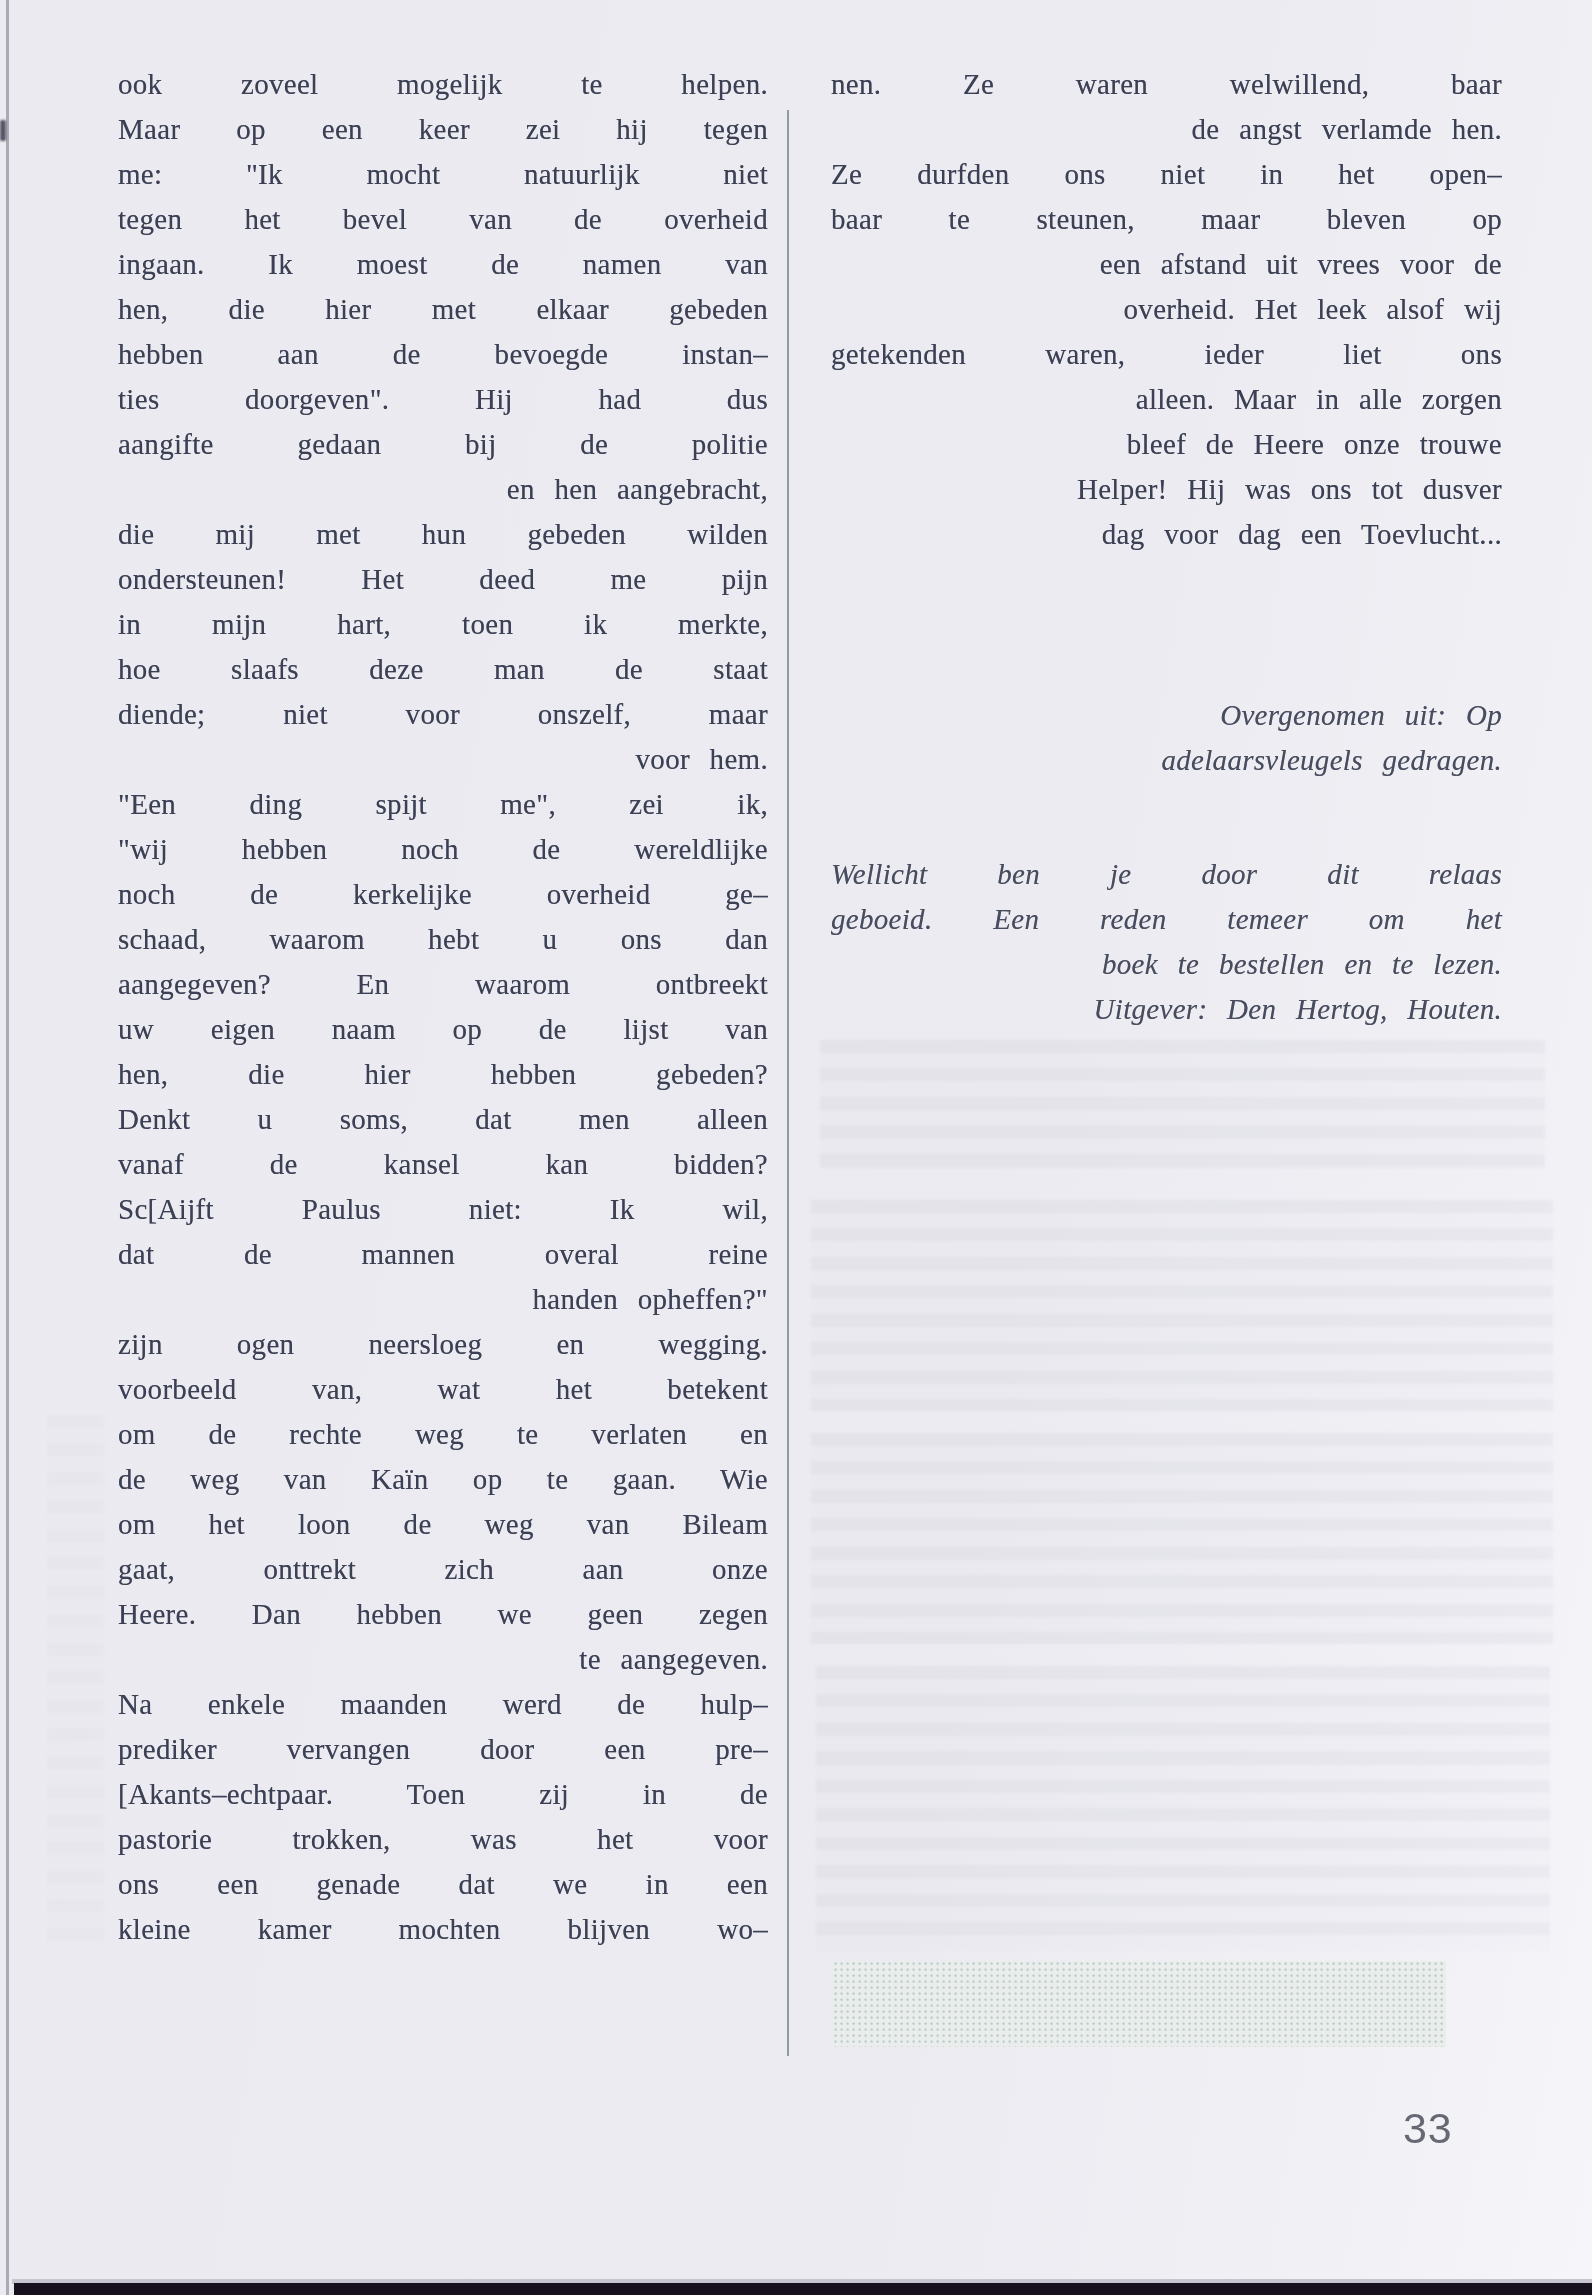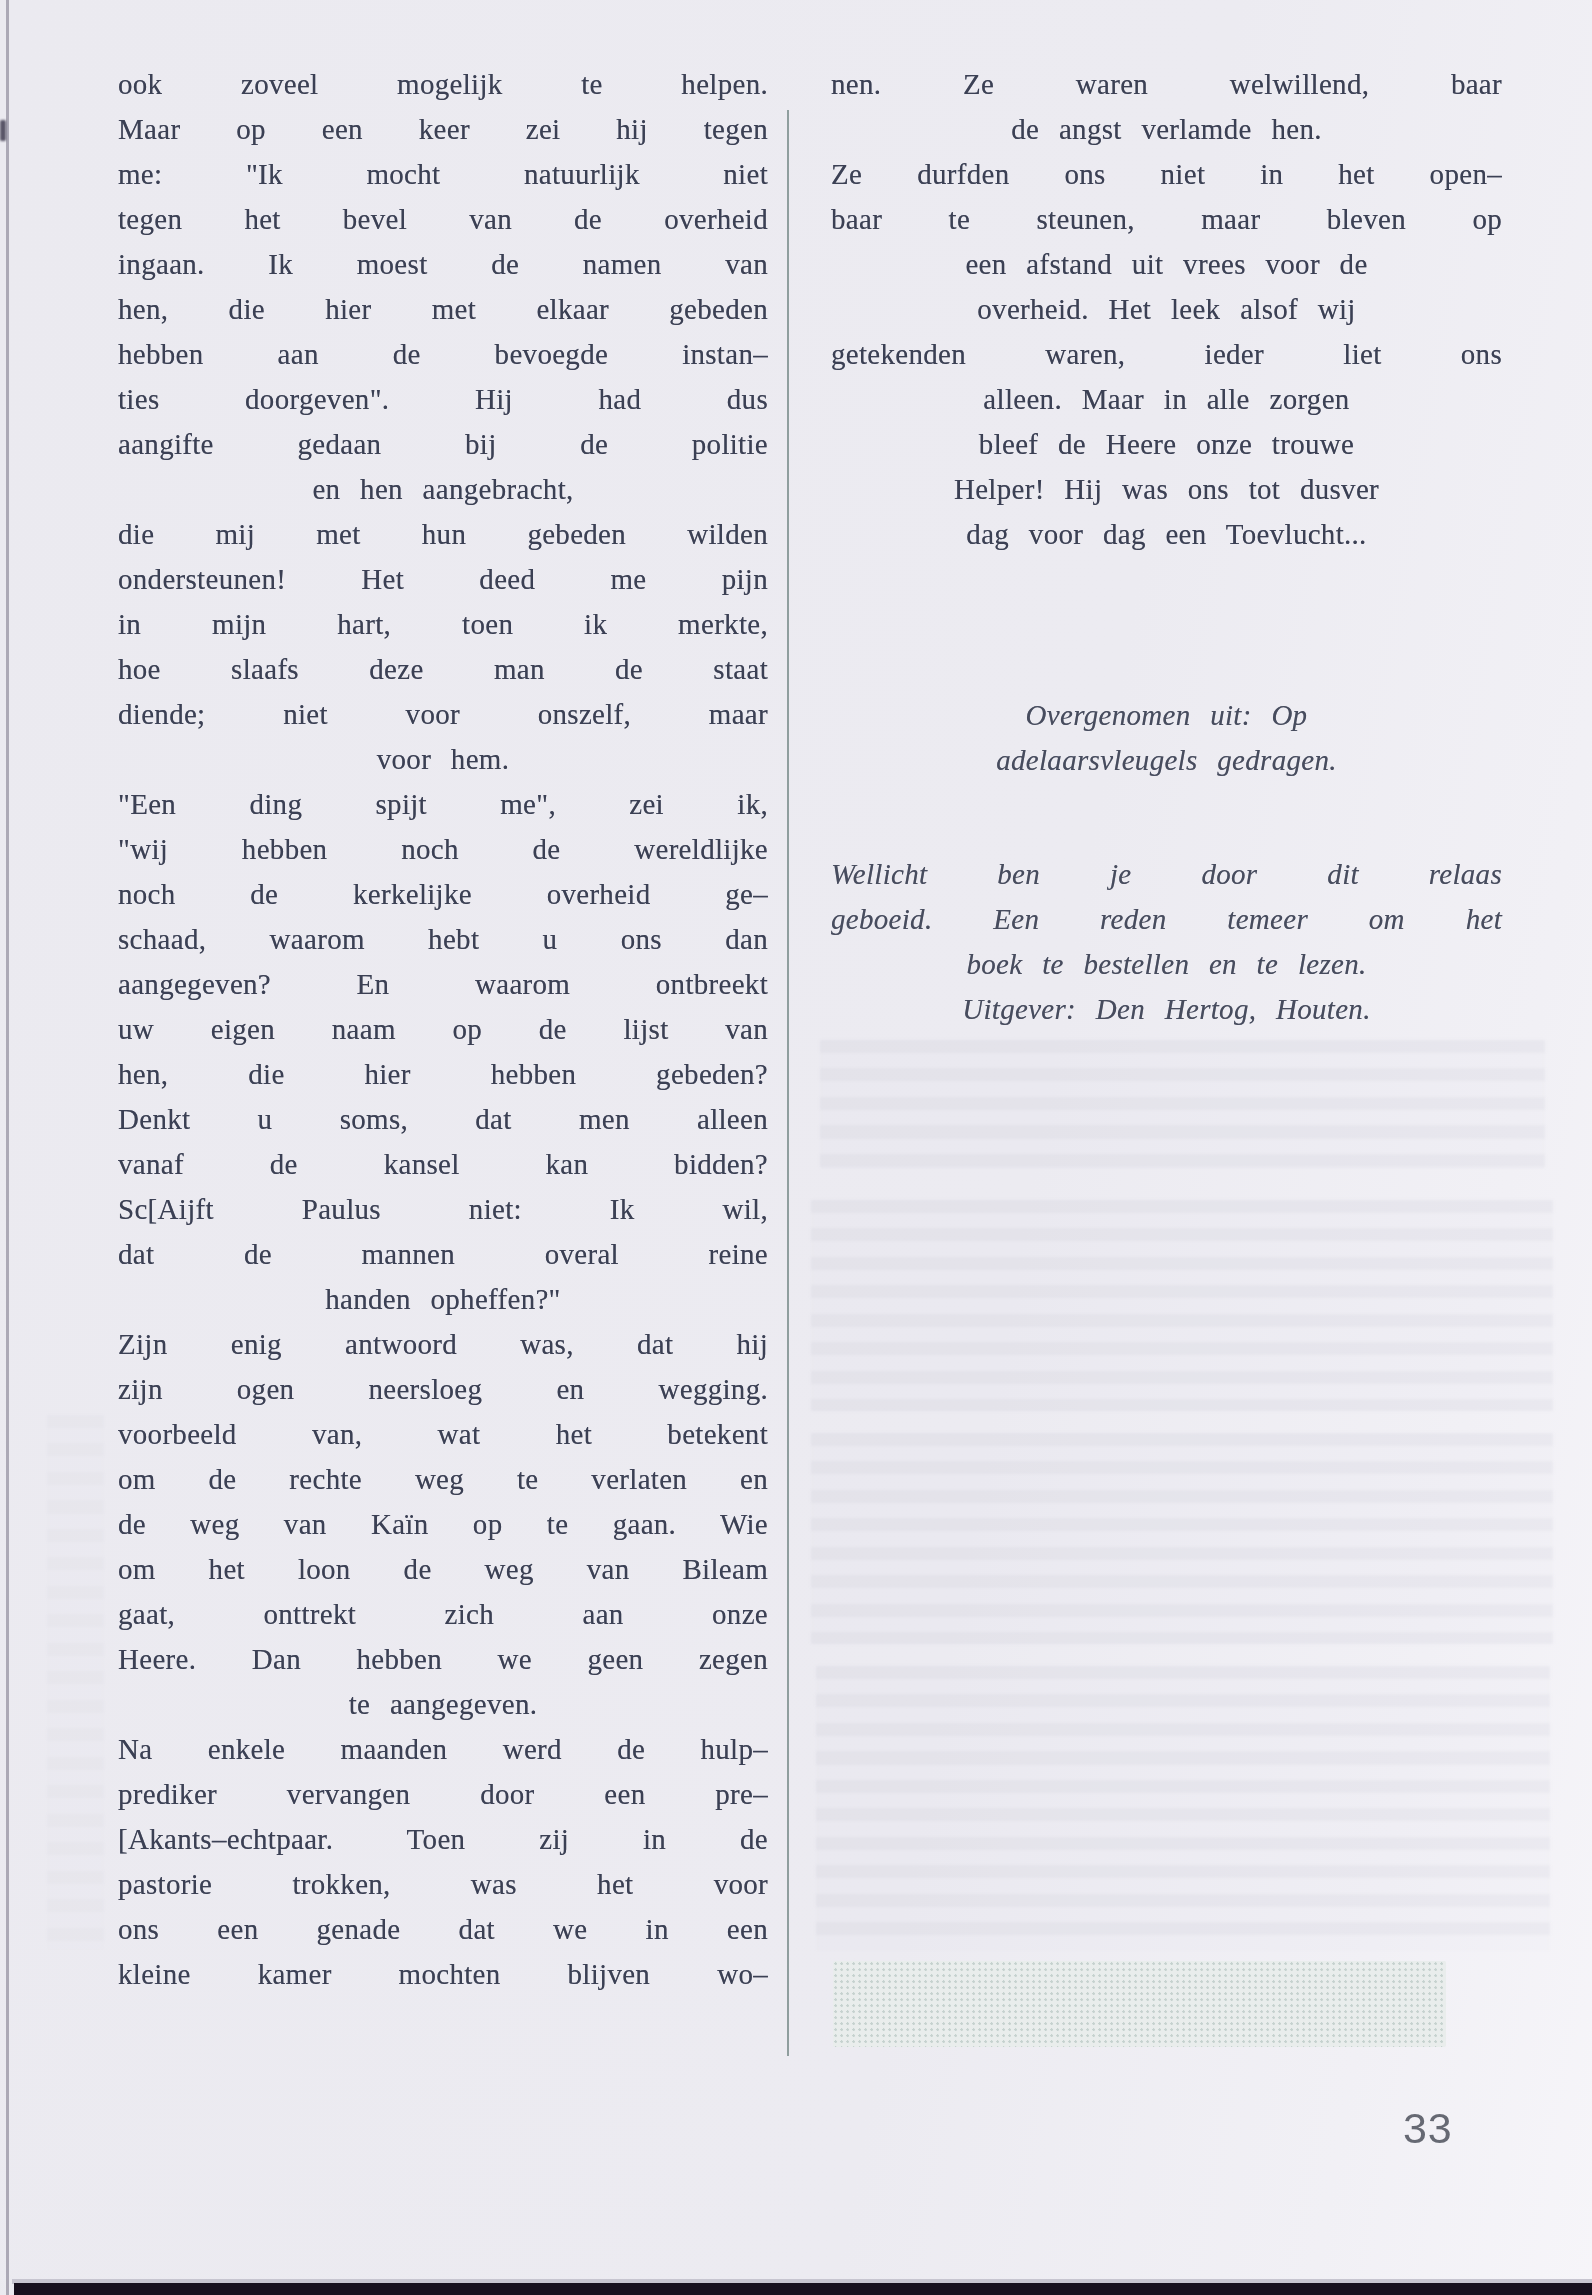--- a/index.html
+++ b/index.html
@@ -34,21 +34,21 @@
   .col{
     position:absolute;top:62px;
     font-size:29px;line-height:45px;color:#3b4054;
     letter-spacing:0.3px;word-spacing:.14em;
     text-shadow:0 0 0.5px rgba(59,64,84,.55);
   }
   .col.left-col{left:118px;width:650px;}
   .col.right-col{left:831px;width:671px;}
   .tline{white-space:nowrap;}
   .tline.just{white-space:normal;text-align:justify;text-align-last:justify;}
-  .tline.left{text-align:center;word-spacing:.42em;}
+  .tline.left{text-align:right;word-spacing:.42em;}
   .italic-block{
     position:absolute;left:831px;width:671px;
     font-size:29px;line-height:45px;color:#474c5e;font-style:italic;
     letter-spacing:0.3px;word-spacing:.14em;
     text-shadow:0 0 0.5px rgba(71,76,94,.5);
   }
   .italic-block.credit{top:693px;}
   .italic-block.note{top:852px;}
   .divider{
     position:absolute;left:787px;top:110px;width:1.7px;height:1946px;
@@ -111,21 +111,20 @@
       <div class="tline just">noch de kerkelijke overheid ge–</div>
       <div class="tline just">schaad, waarom hebt u ons dan</div>
       <div class="tline just">aangegeven? En waarom ontbreekt</div>
       <div class="tline just">uw eigen naam op de lijst van</div>
       <div class="tline just">hen, die hier hebben gebeden?</div>
       <div class="tline just">Denkt u soms, dat men alleen</div>
       <div class="tline just">vanaf de kansel kan bidden?</div>
       <div class="tline just">Sc[Aijft Paulus niet: Ik wil,</div>
       <div class="tline just">dat de mannen overal reine</div>
       <div class="tline left">handen opheffen?"</div>
-      <div class="tline just">Zijn enig antwoord was, dat hij</div>
       <div class="tline just">zijn ogen neersloeg en wegging.</div>
       <div class="tline just">voorbeeld van, wat het betekent</div>
       <div class="tline just">om de rechte weg te verlaten en</div>
       <div class="tline just">de weg van Kaïn op te gaan. Wie</div>
       <div class="tline just">om het loon de weg van Bileam</div>
       <div class="tline just">gaat, onttrekt zich aan onze</div>
       <div class="tline just">Heere. Dan hebben we geen zegen</div>
       <div class="tline left">te aangegeven.</div>
       <div class="tline just">Na enkele maanden werd de hulp–</div>
       <div class="tline just">prediker vervangen door een pre–</div>

